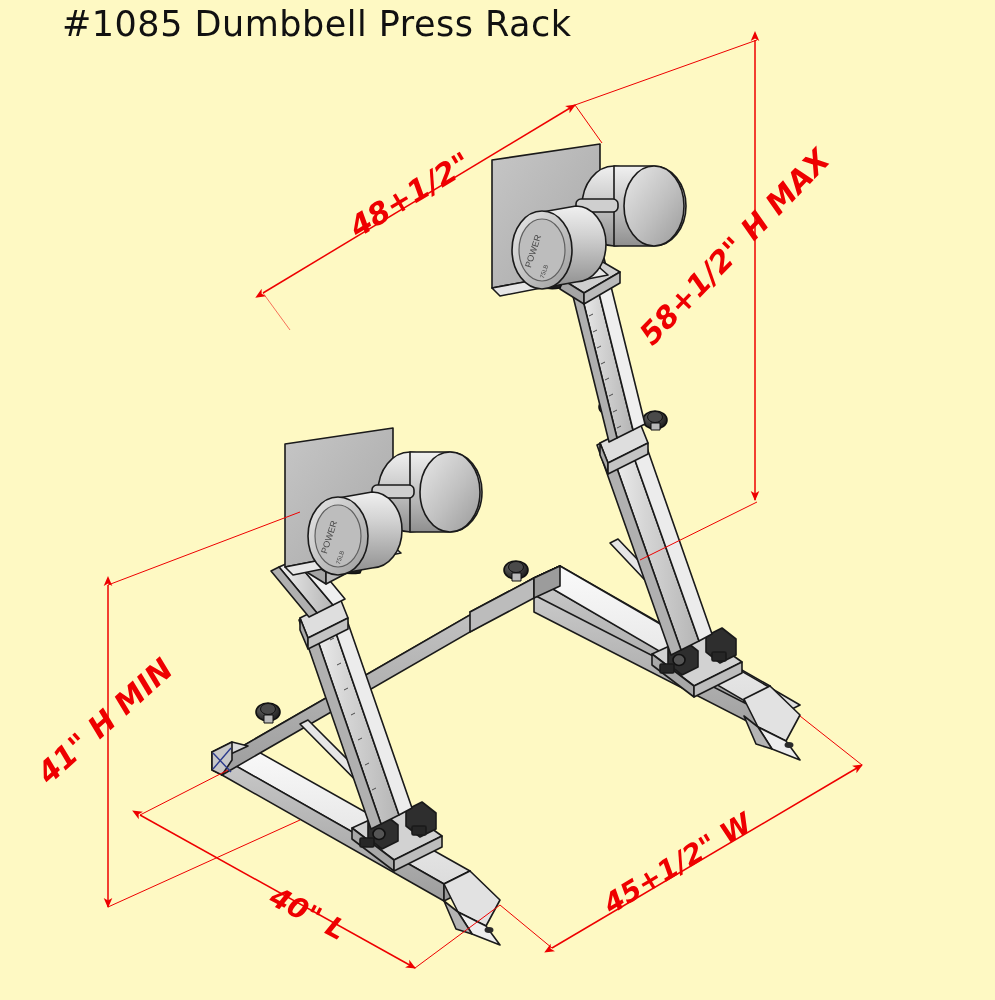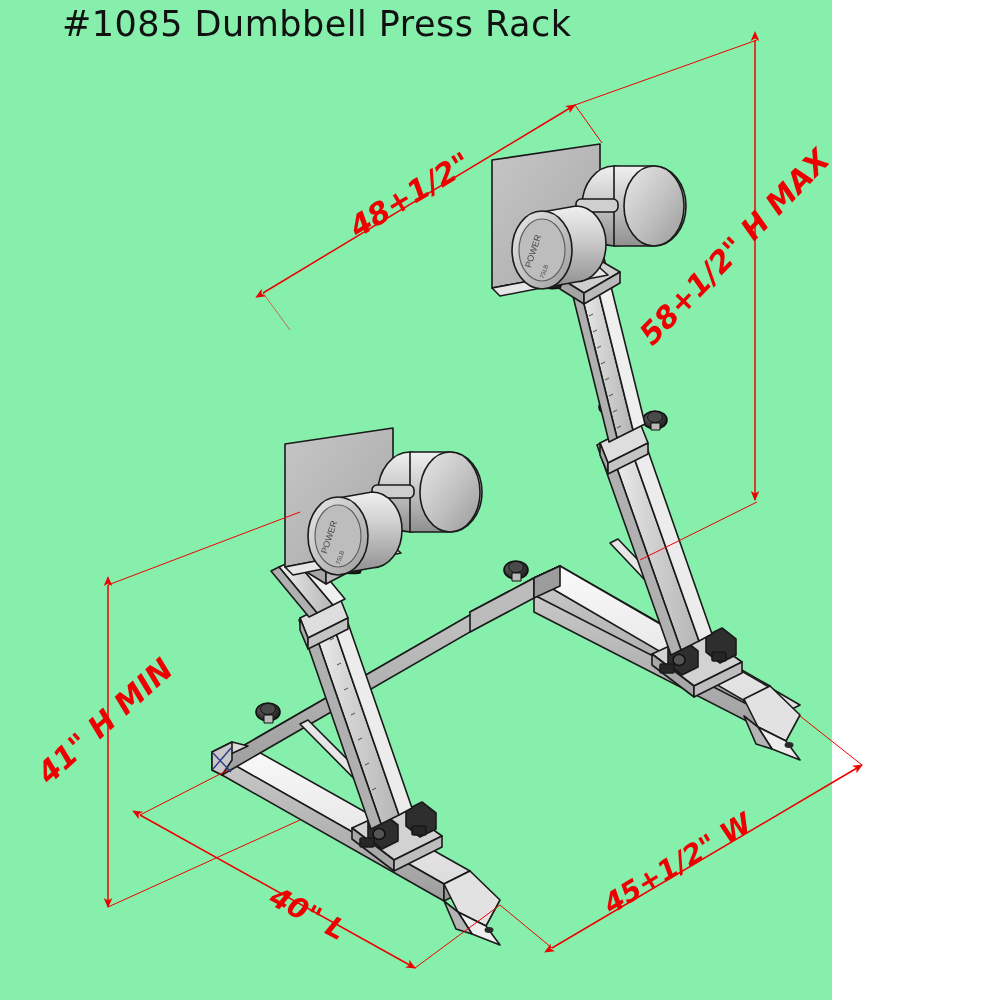--- a/index.html
+++ b/index.html
@@ -8,23 +8,23 @@
     background: #ffffff;
   }
   body {
     width: 995px;
     height: 1000px;
     font-family: "Liberation Sans", sans-serif;
     overflow: hidden;
   }
   #page {
     position: relative;
-    width: 832px;
+    width: 995px;
     height: 1000px;
-    background: #86efac;
+    background: #fef9c3;
     text-align: right;
   }
   #title {
     position: absolute;
     left: 62px;
     top: 4px;
     font-family: "DejaVu Sans", sans-serif;
     font-size: 35px;
     font-weight: 400;
     letter-spacing: 0.5px;

